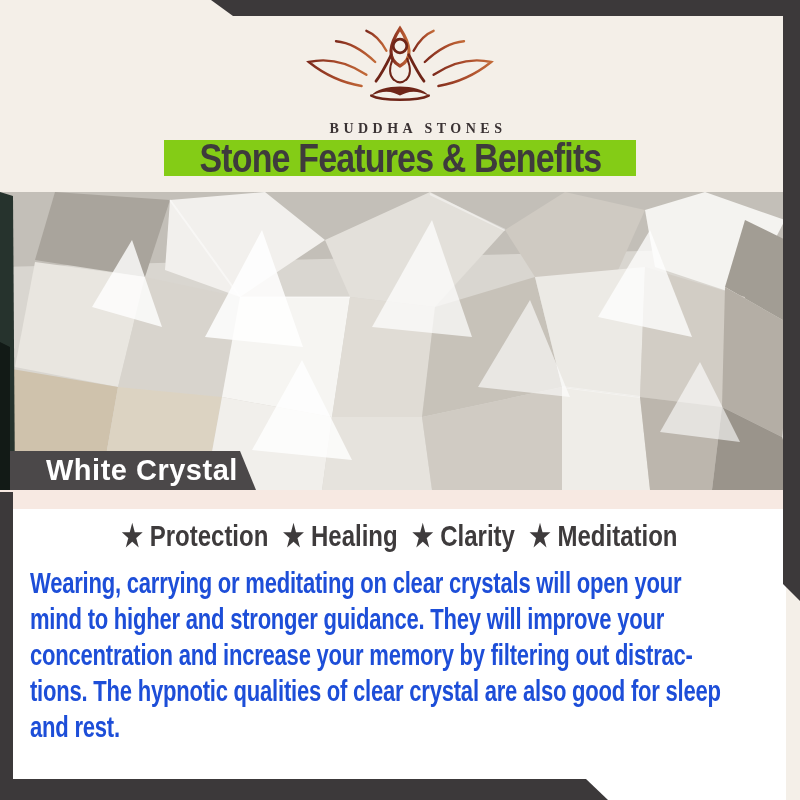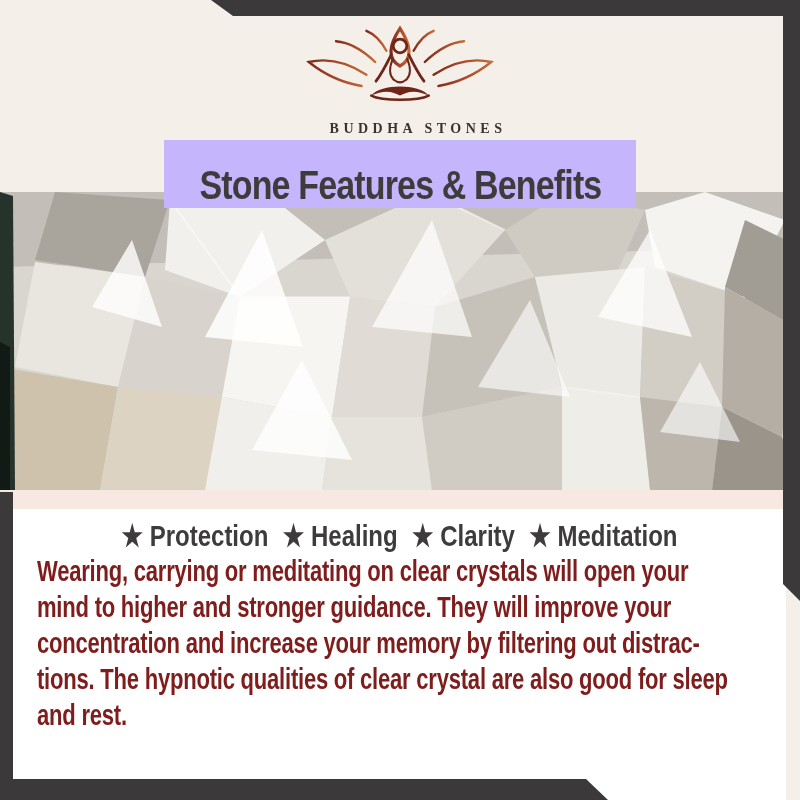--- a/index.html
+++ b/index.html
@@ -15,42 +15,42 @@
     clip-path:polygon(0 0,17px 0,17px 601px,0 584px);}
   .frame-left{left:0;top:492px;width:13px;height:308px;}
   .frame-bottom{left:0;top:779px;width:608px;height:21px;
     clip-path:polygon(0 0,586px 0,608px 21px,0 21px);}
   
   .brand{position:absolute;left:0;top:22px;width:800px;display:flex;
     flex-direction:column;align-items:center;z-index:2;}
   .brand-name{margin-top:3px;font-family:"Liberation Serif",serif;
     font-size:14px;font-weight:600;letter-spacing:4.5px;color:#3a3233;padding-left:36px;}
   
-  .title-band{position:absolute;left:164px;top:140px;width:472px;height:68px;
-    background:#c4b5fd;display:flex;align-items:flex-end;justify-content:center;z-index:2;}
+  .title-band{position:absolute;left:164px;top:140px;width:472px;height:36px;
+    background:#84cc16;display:flex;align-items:center;justify-content:center;z-index:2;}
   .title-band h1{margin:0;font-size:40px;font-weight:bold;color:#3e3b3c;
     letter-spacing:-1px;white-space:nowrap;transform:scaleX(.85);}
   
   .photo{position:absolute;left:0;top:192px;width:800px;height:298px;margin:0;z-index:1;}
   .photo svg{display:block;width:800px;height:298px;}
   .photo-label{position:absolute;left:10px;bottom:0;width:246px;height:39px;
     background:#4b4849;clip-path:polygon(0 0,230px 0,246px 39px,0 39px);
     color:#ffffff;font-size:29px;font-weight:bold;line-height:38px;
     padding-left:36px;box-sizing:border-box;letter-spacing:.5px;}
   
   .pink-band{position:absolute;left:0;top:490px;width:800px;height:19px;
     background:#f7e9e2;z-index:1;}
   
   .panel{position:absolute;left:13px;top:509px;width:773px;height:328px;
     background:#ffffff;z-index:2;}
   .benefits{margin-top:9px;display:flex;justify-content:center;
     font-size:30px;font-weight:bold;color:#3e3b3c;white-space:nowrap;}
   .benefits-inner{transform:scaleX(.8);transform-origin:center;}
   .benefit{margin:0 9px;}
-  .paragraph{padding-left:24px;color:#7f1d1d;}
+  .paragraph{margin-top:12px;padding-left:17px;color:#1d4ed8;}
   .para-line{font-size:29px;font-weight:bold;line-height:36px;
     white-space:nowrap;letter-spacing:-.3px;width:max-content;
     transform:scaleX(.76);transform-origin:left center;}
 </style>
 </head>
 <body>
 
 <div class="canvas">
 
   <header class="brand">
@@ -123,20 +123,23 @@
       <polygon points="252,258 302,168 352,268" fill="#ffffff" opacity="0.8"></polygon>
       <polygon points="660,240 700,170 740,250" fill="#ffffff" opacity="0.6"></polygon>
       <path d="M170 8 L240 105" stroke="#ffffff" stroke-width="2" opacity="0.45" fill="none"></path>
       <path d="M430 2 L505 38" stroke="#ffffff" stroke-width="2" opacity="0.4" fill="none"></path>
       <path d="M240 105 L350 105" stroke="#ffffff" stroke-width="2" opacity="0.35" fill="none"></path>
       <path d="M562 195 L640 205" stroke="#ffffff" stroke-width="2" opacity="0.35" fill="none"></path>
       <polygon points="0,0 13,4 15,298 0,298" fill="#26332d"></polygon>
       <polygon points="0,150 10,155 10,298 0,298" fill="#121a16"></polygon>
       <polygon points="788,0 800,0 800,298 786,298" fill="#171916"></polygon>
     </svg>
+    <figcaption class="photo-label">
+      <span>White Crystal</span>
+    </figcaption>
   </figure>
 
   <div class="pink-band"></div>
 
   <section class="panel">
     <div class="benefits">
       <div class="benefits-inner"><span class="benefit">★ Protection</span><span class="benefit">★ Healing</span><span class="benefit">★ Clarity</span><span class="benefit">★ Meditation</span></div>
     </div>
     <div class="paragraph">
       <div class="para-line">Wearing, carrying or meditating on clear crystals will open your</div>

